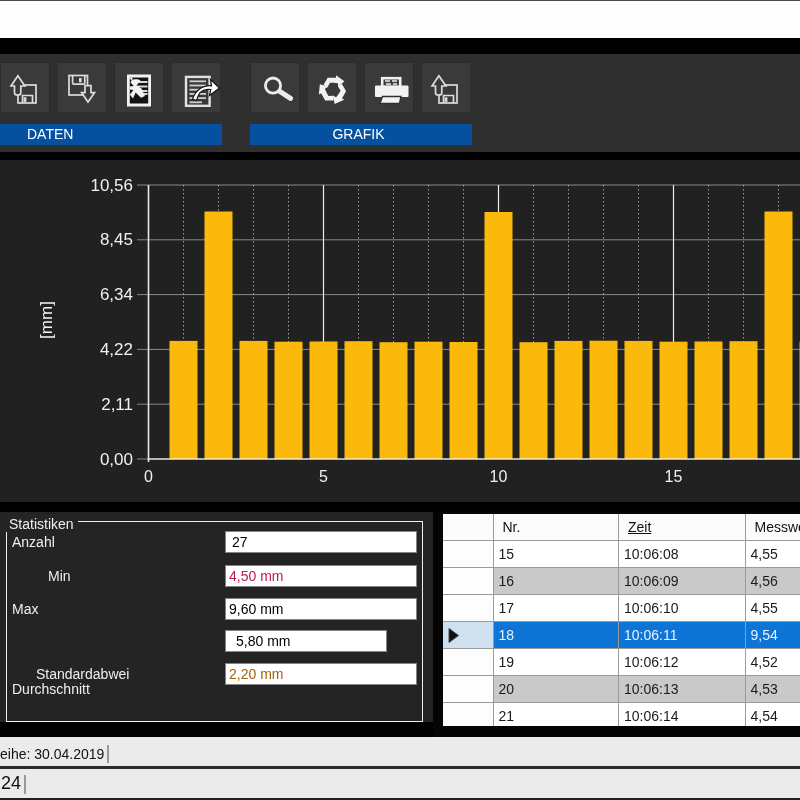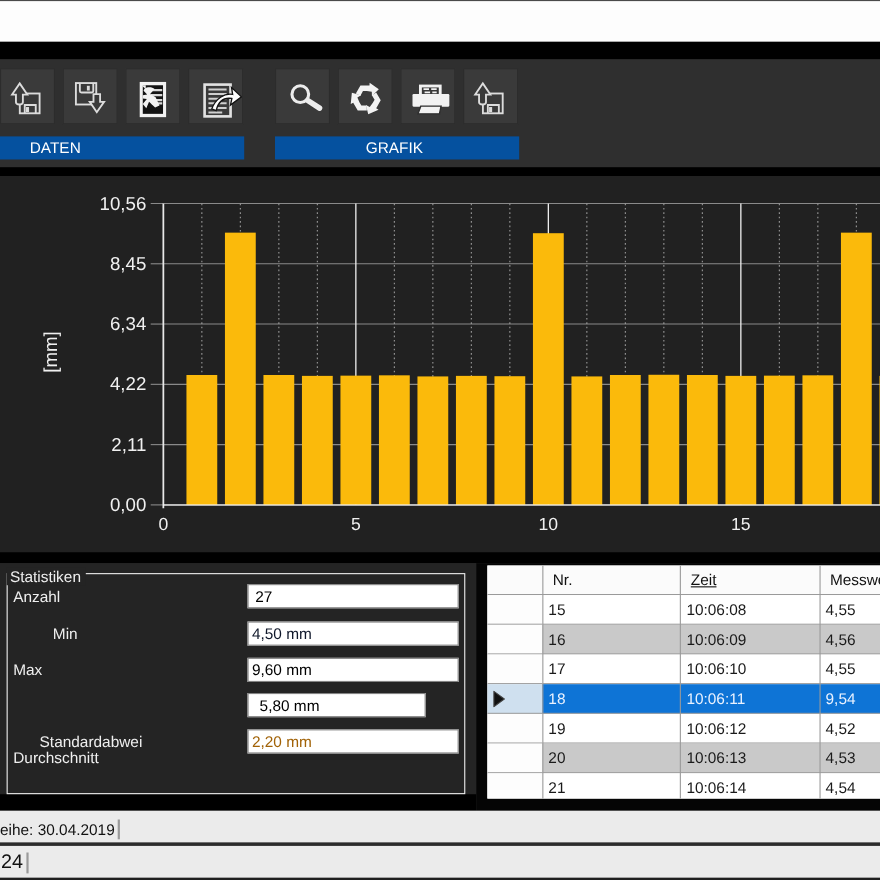--- a/index.html
+++ b/index.html
@@ -175,21 +175,21 @@
   </div>
   <div class="abs" style="left:0;top:502px;width:800px;height:10px;background:#000;"></div>
   <div class="abs" style="left:0;top:512px;width:433px;height:210px;background:#242424;"></div>
   <div class="abs" style="left:0;top:722px;width:433px;height:15px;background:#000;"></div>
   <div class="abs" style="left:433px;top:512px;width:367px;height:225px;background:#050505;"></div>
   <div class="abs" style="left:6px;top:521px;width:417px;height:201px;border:1px solid #efefef;"></div>
   <div class="abs" style="left:6px;top:516px;background:#242424;padding:0 4px 0 3px;color:#efefef;font-size:14px;">Statistiken</div>
 <div class="abs" style="left:12px;top:534px;color:#efefef;font-size:14px;">Anzahl</div>
 <div class="abs" style="left:225px;top:531px;width:192px;height:22px;background:#fff;border:1px solid #838383;color:#000;font-size:14px;line-height:20px;padding-left:6px;">27</div>
 <div class="abs" style="left:12px;top:567.5px;color:#efefef;font-size:14px;margin-left:36px;">Min</div>
-<div class="abs" style="left:225px;top:564.5px;width:192px;height:22px;background:#fff;border:1px solid #838383;color:#0f172a;font-size:14px;line-height:20px;padding-left:3px;">4,50 mm</div>
+<div class="abs" style="left:225px;top:564.5px;width:192px;height:22px;background:#fff;border:1px solid #838383;color:#be185d;font-size:14px;line-height:20px;padding-left:3px;">4,50 mm</div>
 <div class="abs" style="left:12px;top:600.5px;color:#efefef;font-size:14px;">Max</div>
 <div class="abs" style="left:225px;top:597.5px;width:192px;height:22px;background:#fff;border:1px solid #838383;color:#000;font-size:14px;line-height:20px;padding-left:3px;">9,60 mm</div>
 <div class="abs" style="left:12px;top:633px;color:#efefef;font-size:14px;margin-top:48px;">Durchschnitt</div>
 <div class="abs" style="left:225px;top:630px;width:162px;height:22px;background:#fff;border:1px solid #838383;color:#000;font-size:14px;line-height:20px;padding-left:10px;">5,80 mm</div>
 <div class="abs" style="left:12px;top:666px;color:#efefef;font-size:14px;margin-left:24px;">Standardabwei</div>
 <div class="abs" style="left:225px;top:663px;width:192px;height:22px;background:#fff;border:1px solid #838383;color:#a16207;font-size:14px;line-height:20px;padding-left:3px;">2,20 mm</div>
 
 <div class="abs" style="left:443px;top:514px;width:357px;height:212px;overflow:hidden;background:#fff;">
 <div class="abs" style="left:0;top:0;width:100%;height:27px;background:#fbfbfb;border-bottom:1px solid #9a9a9a;"></div>
 <div class="abs" style="left:59.5px;top:4.5px;font-size:14px;color:#111;">Nr.</div>

